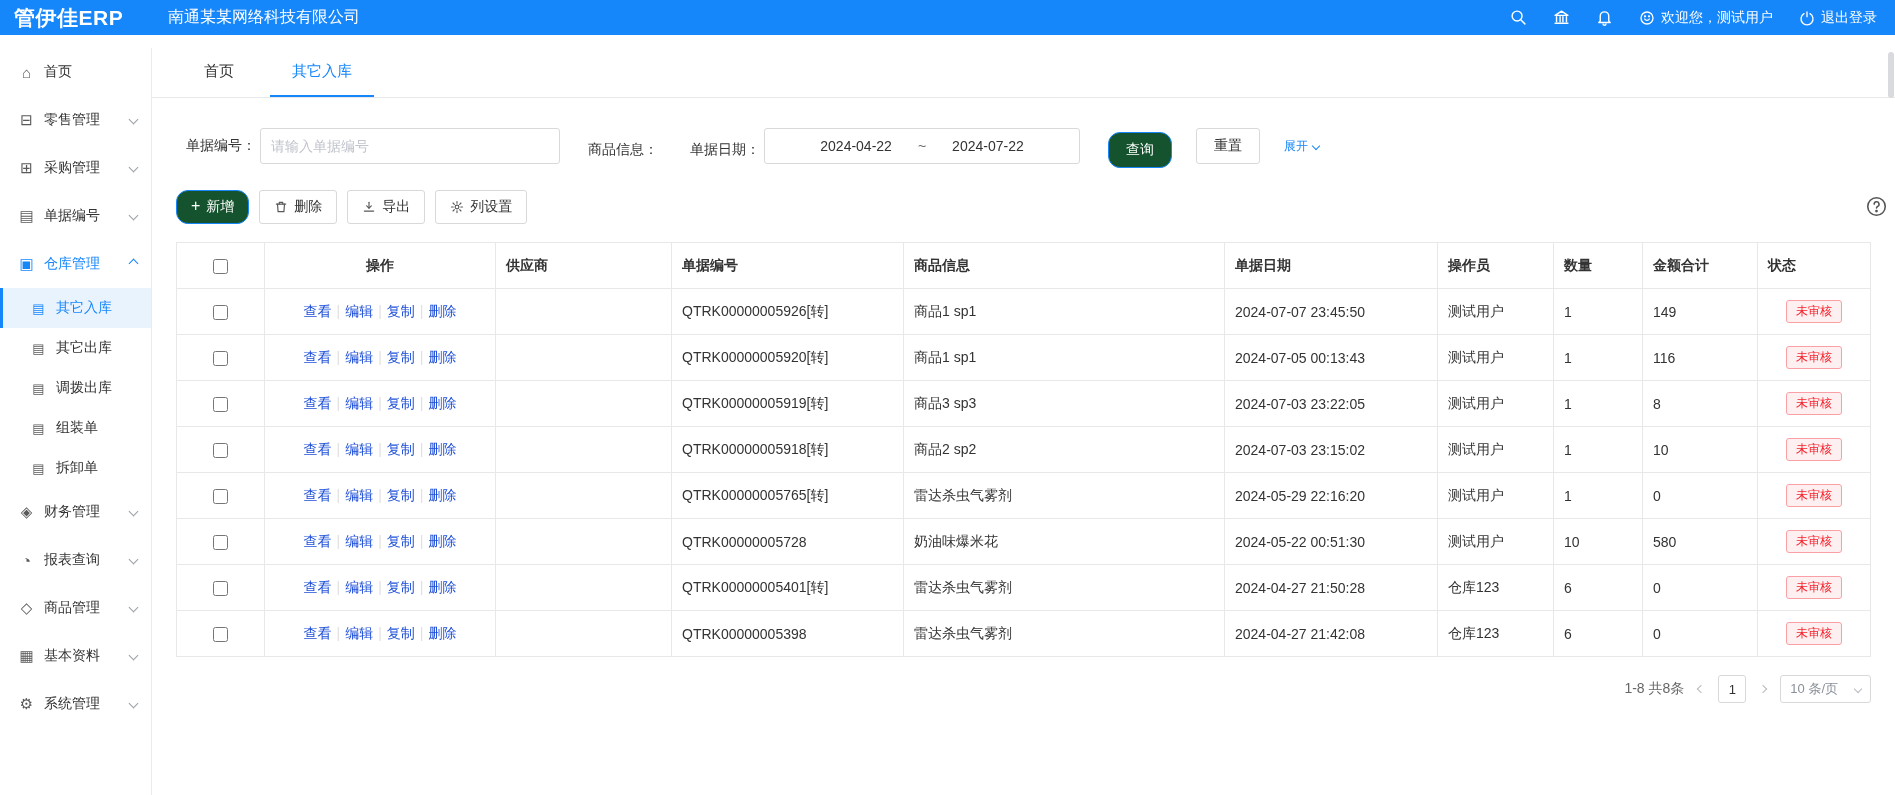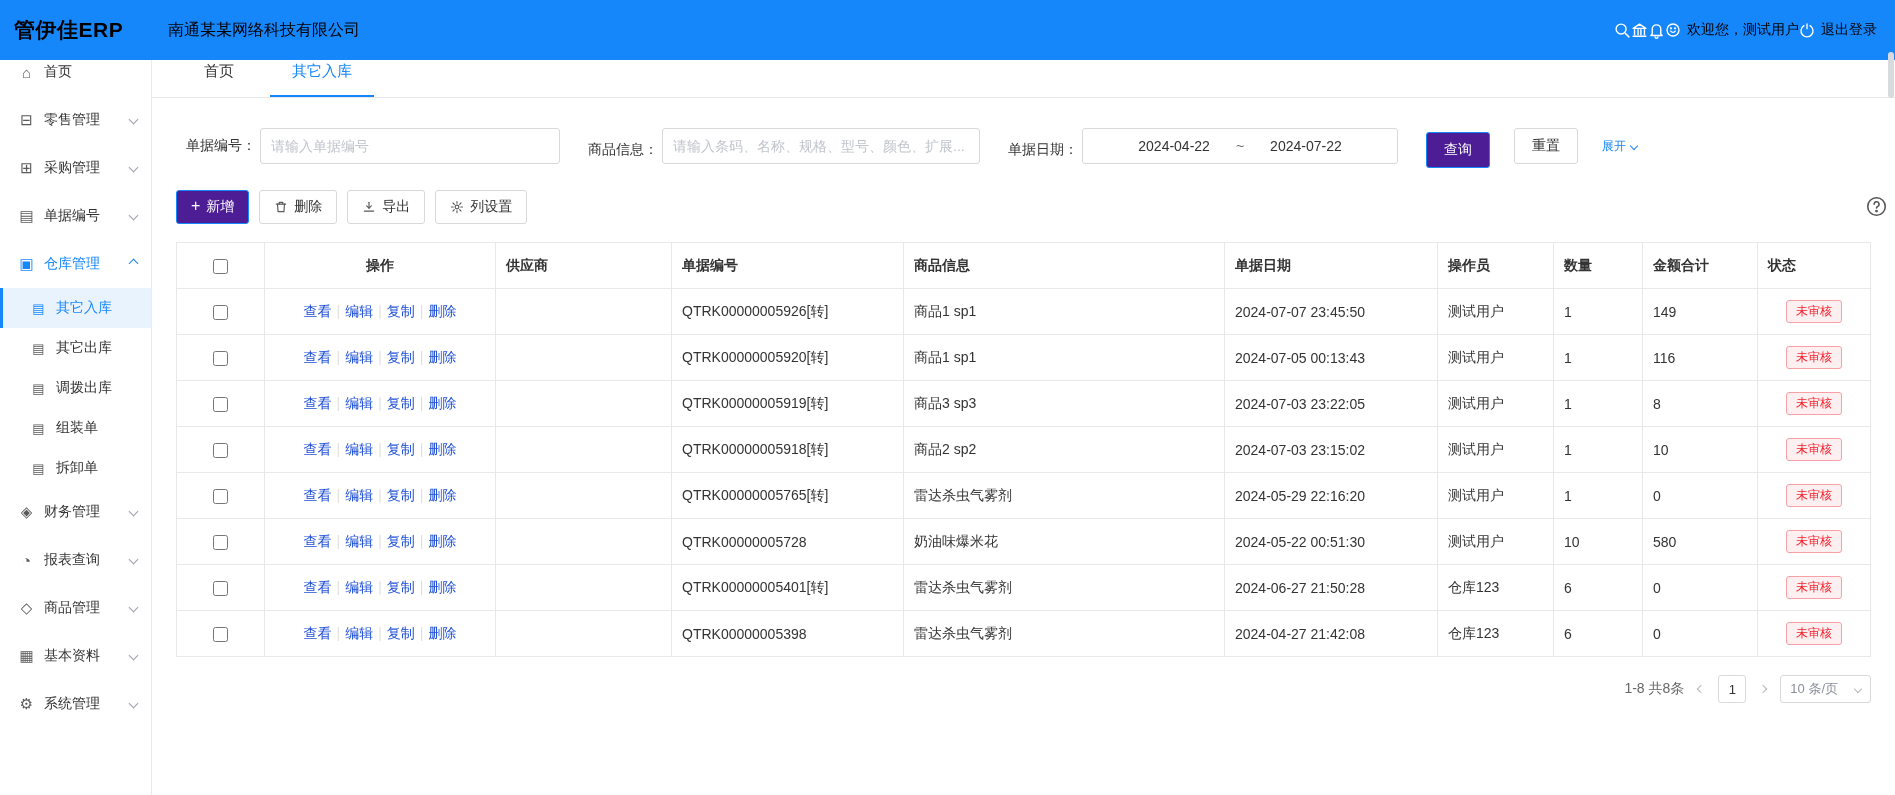--- a/index.html
+++ b/index.html
@@ -3,26 +3,26 @@
 <meta charset="utf-8">
 <style>
   * { margin:0; padding:0; box-sizing:border-box; }
   html,body { width:1895px; height:795px; }
   body {
     font-family:"Liberation Sans","DejaVu Sans",sans-serif;
     background:#ffffff; overflow:hidden; position:relative;
   }
   
   .header {
-    position:absolute; top:0; left:0; right:0; height:60px;
-    background:#1686fb; color:#000000; display:flex; align-items:center; z-index:20;
+    position:absolute; top:0; left:0; right:0; height:35px;
+    background:#1686fb; color:#ffffff; display:flex; align-items:center; z-index:20;
   }
   .logo { width:152px; font-size:21px; font-weight:bold; padding-left:14px; letter-spacing:.5px; }
   .company { font-size:16px; margin-left:16px; }
-  .header-right { margin-left:auto; display:flex; align-items:center; padding-right:18px; font-size:14px; }
+  .header-right { margin-left:auto; display:flex; align-items:center; gap:26px; padding-right:18px; font-size:14px; }
   .hicon { display:inline-flex; align-items:center; cursor:pointer; }
   .huser { display:inline-flex; align-items:center; gap:6px; cursor:pointer; white-space:nowrap; }
   
   .sidebar {
     position:absolute; top:48px; left:0; bottom:0; width:152px;
     background:#fff; border-right:1px solid #ebebeb; z-index:10; overflow:hidden;
   }
   .sb-item {
     height:48px; display:flex; align-items:center; padding:0 14px 0 18px;
     font-size:14px; color:#333; cursor:pointer;
@@ -70,21 +70,21 @@
   .date-range {
     width:316px; height:36px; border:1px solid #d9d9d9; border-radius:3px;
     display:flex; align-items:center; justify-content:center; gap:26px;
     font-size:14px; color:#333; cursor:pointer; background:#fff;
   }
   .date-sep { color:#666; }
   .btn {
     height:36px; border-radius:3px; font-size:14px; padding:0 17px; cursor:pointer;
     border:1px solid #d9d9d9; background:#fff; color:#333; font-family:inherit;
   }
-  .btn.primary { background:#4c1d95; border-color:#1686fb; color:#fff; }
+  .btn.primary { background:#14532d; border-color:#1686fb; color:#fff;border-radius:12px; }
   .link { color:#1686fb; font-size:12px; cursor:pointer; display:inline-flex; align-items:center; gap:5px; }
   
   .toolbar { display:flex; gap:10px; margin-top:22px; }
   .tbtn { height:34px; display:inline-flex; align-items:center; gap:6px; padding:0 14px; }
   .plus { font-size:16px; line-height:1; margin-top:-2px; }
   .help { position:absolute; right:8px; top:72px; cursor:pointer; }
   
   table { border-collapse:collapse; width:100%; margin-top:18px; table-layout:fixed; }
   th,td {
     border:1px solid #e8e8e8; font-size:14px; color:#333; height:46px;
@@ -251,21 +251,20 @@
       <div class="tab">首页</div>
       <div class="tab active">其它入库</div>
     </div>
 
   <div class="content">
 
     <div class="filter-row">
       <span class="f-label">单据编号：</span>
       <input class="f-input w1" placeholder="请输入单据编号" style="">
       <span class="f-label ml">商品信息：</span>
-      <input class="f-input w2" placeholder="请输入条码、名称、规格、型号、颜色、扩展..." style="">
       <span class="f-label ml">单据日期：</span>
       <div class="date-range">
         <span>2024-04-22</span>
         <span class="date-sep">~</span>
         <span>2024-07-22</span>
       </div>
       <button class="btn primary ml">查询</button>
       <button class="btn ml2">重置</button>
       <span class="link ml2">
         <span>展开</span>
@@ -416,21 +415,21 @@
             <td>10</td>
             <td>580</td>
             <td class="center"><span class="badge">未审核</span></td>
           </tr>
           <tr>
             <td class="center"><input type="checkbox" class="cb" style=""></td>
             <td class="center actions"><a>查看</a><span class="sep">|</span><a>编辑</a><span class="sep">|</span><a>复制</a><span class="sep">|</span><a>删除</a></td>
             <td></td>
             <td>QTRK00000005401[转]</td>
             <td>雷达杀虫气雾剂</td>
-            <td>2024-06-27 21:50:28</td>
+            <td>2024-04-27 21:50:28</td>
             <td>仓库123</td>
             <td>6</td>
             <td>0</td>
             <td class="center"><span class="badge">未审核</span></td>
           </tr>
           <tr>
             <td class="center"><input type="checkbox" class="cb" style=""></td>
             <td class="center actions"><a>查看</a><span class="sep">|</span><a>编辑</a><span class="sep">|</span><a>复制</a><span class="sep">|</span><a>删除</a></td>
             <td></td>
             <td>QTRK00000005398</td>

